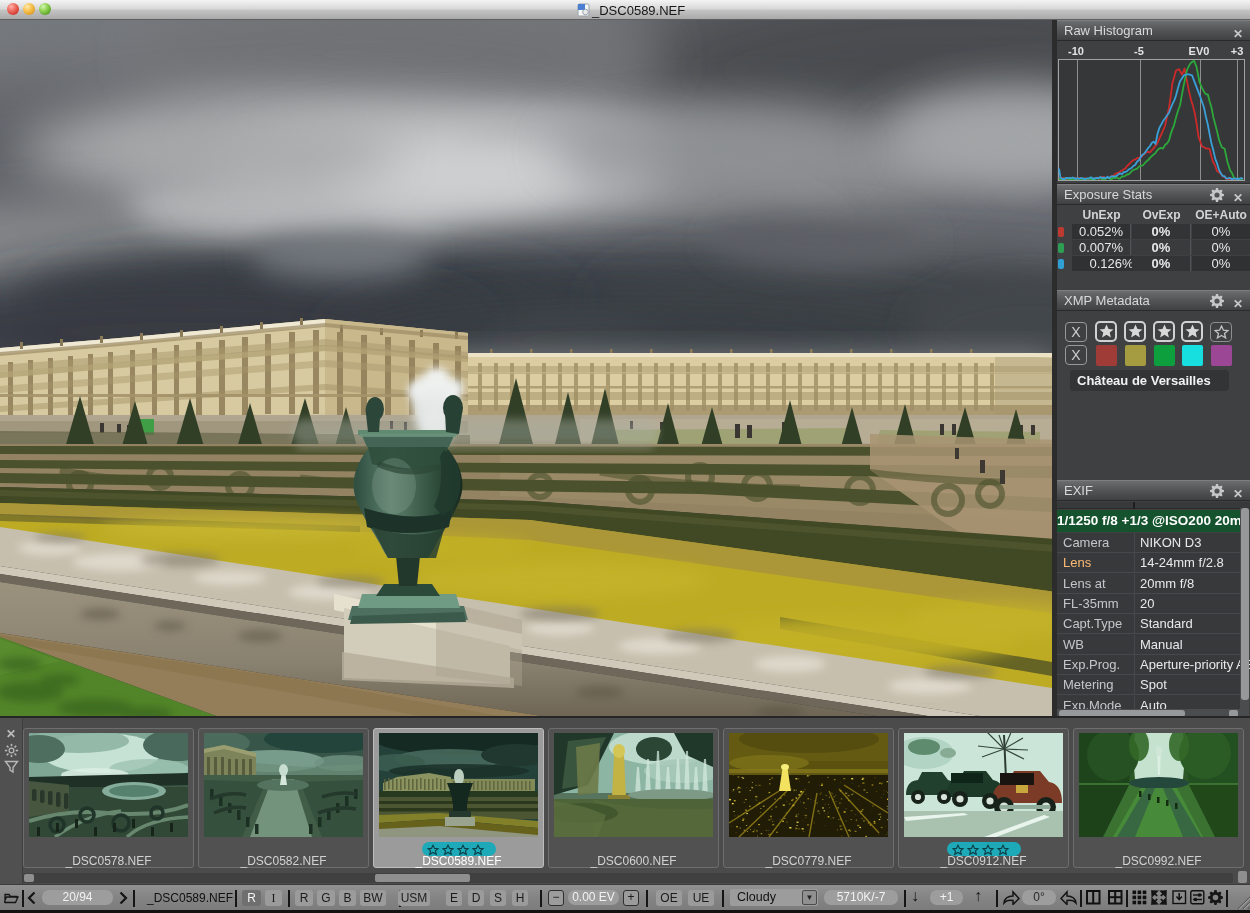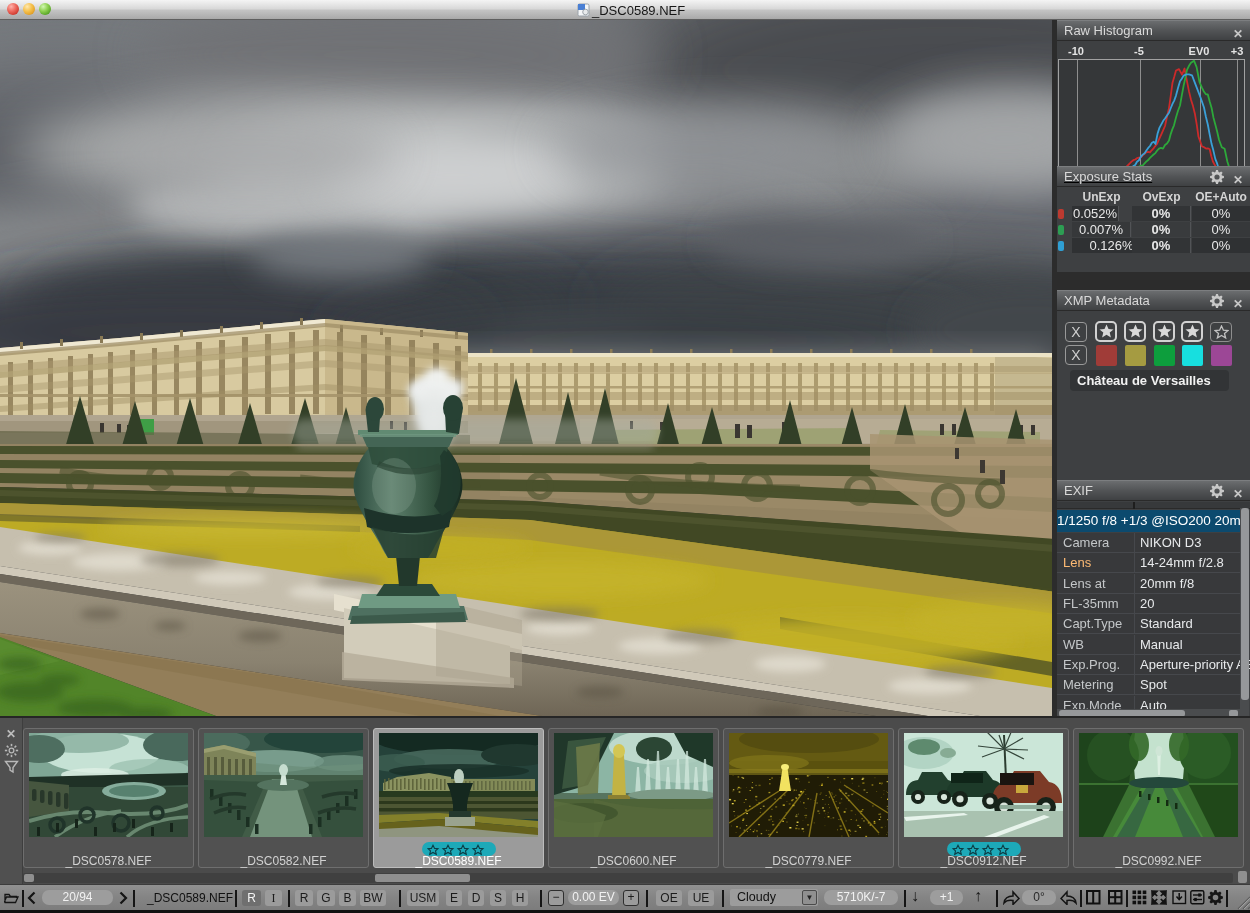--- a/index.html
+++ b/index.html
@@ -442,39 +442,39 @@
       <line x1="180.5" y1="18" x2="180.5" y2="138"></line>
     </g>
     <g fill="none" stroke-width="1.8" stroke-linejoin="round">
       <polyline stroke="#cc2a2a" points="2.0,136.8 3.6,135.6 5.3,136.1 6.9,136.0 8.6,137.0 10.2,136.9 11.9,137.0 13.5,135.8 15.2,136.5 16.8,135.7 18.5,136.1 20.1,136.7 21.8,135.8 23.4,136.1 25.1,137.0 26.7,136.9 28.4,136.2 30.0,137.0 31.7,137.0 33.4,135.6 35.1,137.0 36.8,136.8 38.5,136.0 40.2,135.5 41.8,137.0 43.5,135.7 45.2,135.1 46.9,135.0 48.6,136.4 50.3,135.8 52.0,136.1 53.7,135.0 55.3,133.7 57.0,133.7 58.7,131.6 60.3,131.0 62.0,130.7 63.6,129.2 65.2,128.7 66.8,127.2 68.4,126.4 70.0,124.1 72.2,122.0 74.5,119.6 76.3,118.2 78.2,117.5 80.0,116.2 82.0,115.6 84.0,115.3 85.7,113.4 87.3,112.1 89.0,110.4 91.0,109.8 93.0,110.4 94.7,108.3 96.3,106.7 98.0,104.3 100.0,102.0 102.0,97.3 105.0,90.8 108.0,84.0 110.0,74.8 112.0,66.1 113.8,53.4 115.5,40.7 117.2,35.1 119.0,28.5 122.0,27.1 125.0,32.6 127.5,26.5 130.0,39.4 132.0,49.4 134.0,57.8 136.0,64.1 138.0,72.3 139.8,82.8 141.5,94.8 143.2,99.4 145.0,104.5 147.0,105.2 149.0,106.6 150.8,106.3 152.7,107.2 154.3,114.3 156.0,119.8 158.0,123.4 160.0,129.0 161.9,130.4 163.8,131.8 165.7,134.1 167.5,135.0 169.2,136.8 171.0,137.0 172.7,137.0 174.3,136.4 176.0,137.0 177.7,137.0 179.3,137.0 181.0,137.0 182.7,137.0 184.3,136.3 186,137.3"></polyline>
       <polyline stroke="#2da83a" points="2.0,137.0 3.7,137.0 5.3,137.0 7.0,136.7 8.6,137.0 10.3,136.4 11.9,137.0 13.6,137.0 15.2,137.0 16.9,137.0 18.5,136.6 20.2,137.0 21.8,136.5 23.5,137.0 25.1,137.0 26.8,136.7 28.4,137.0 30.1,137.0 31.7,136.3 33.4,137.0 35.0,137.0 36.7,137.0 38.3,137.0 40.0,136.0 41.6,136.6 43.3,135.9 44.9,137.0 46.6,137.0 48.2,137.0 49.9,136.2 51.5,135.6 53.1,137.0 54.8,137.0 56.4,135.5 58.1,136.2 59.7,135.3 61.4,136.6 63.0,136.5 64.8,134.5 66.5,134.5 68.2,133.8 70.0,132.5 72.2,132.0 74.5,129.4 76.4,127.9 78.3,127.4 80.2,126.7 82.1,124.5 84.0,123.6 85.8,123.5 87.6,121.3 89.4,119.4 91.2,118.1 93.0,115.8 94.8,114.2 96.6,112.5 98.4,111.1 100.2,108.5 102.0,106.6 104.0,105.9 106.0,106.6 108.0,103.0 110.0,101.5 112.0,98.6 113.7,92.1 115.3,87.4 117.0,83.3 119.0,75.6 121.0,68.7 123.0,63.5 124.8,53.4 126.6,43.8 128.3,36.1 130.0,27.8 132.0,23.8 134.0,20.8 137.0,18.7 139.6,25.1 142.5,40.1 144.8,45.3 147.0,49.8 148.9,52.3 150.8,52.4 152.7,59.6 154.6,66.0 156.4,75.4 158.3,82.5 160.2,89.8 162.0,97.8 164.8,105.2 167.6,106.8 170.4,119.8 173.2,128.5 175.1,131.3 176.9,135.9 180.0,137.0 182.0,136.3 184.0,137.0 186,137.2"></polyline>
       <polyline stroke="#3aa0d8" points="2.0,126.7 3.5,135.9 6.0,137.0 7.6,137.0 9.2,135.8 10.8,136.4 12.4,135.8 14.0,136.2 15.6,135.5 17.2,136.1 18.8,137.0 20.4,135.9 22.0,136.9 23.6,136.2 25.2,136.1 26.8,137.0 28.4,137.0 30.0,136.3 31.7,136.6 33.3,135.4 35.0,135.7 36.7,137.0 38.3,136.1 40.0,136.0 41.7,136.4 43.3,135.0 45.0,136.0 46.8,135.7 48.7,136.2 50.5,134.7 52.3,136.2 54.2,134.3 56.0,134.4 57.8,134.5 59.6,133.9 61.4,132.3 63.2,131.4 65.0,132.2 66.7,130.1 68.3,130.0 70.0,129.2 72.2,127.2 74.5,126.0 76.3,124.0 78.2,123.0 80.0,119.7 81.9,118.2 83.8,114.8 85.7,112.6 87.6,111.2 89.4,108.6 91.2,105.9 93.0,104.0 94.9,100.8 96.8,99.7 98.5,102.0 100.6,91.5 102.4,85.9 104.3,82.4 106.2,78.8 108.0,76.5 110.0,73.6 112.0,70.8 113.8,66.0 115.5,61.9 117.2,58.6 119.0,53.6 121.0,46.0 123.0,39.3 124.8,36.8 126.6,33.6 129.4,32.4 132.0,32.4 135.0,33.3 138.0,41.1 141.0,48.8 143.8,56.2 147.0,65.5 148.9,74.8 150.8,82.5 152.7,92.6 154.6,102.1 156.4,108.6 158.3,116.9 160.2,121.7 162.0,127.7 163.8,131.3 165.7,134.0 167.6,134.2 169.4,136.6 171.1,136.4 172.7,135.8 174.4,137.0 176.0,137.0 177.7,136.4 179.4,137.0 181.0,137.0 182.7,136.8 184.3,136.0 186,137"></polyline>
     </g>
   </svg>
 </div>
 
-<div class="panel" style="top:146px; height:106px;text-decoration:underline;">
+<div class="panel" style="top:164px; height:106px;">
   <div class="phead">Exposure Stats<span class="phx">✕</span>
     <svg class="phg" width="14" height="14" viewBox="0 0 14 14">
             <path d="M5.48,2.03 L6.03,0.07 L7.97,0.07 L8.52,2.03 L9.44,2.41 L11.21,1.41 L12.59,2.79 L11.59,4.56 L11.97,5.48 L13.93,6.03 L13.93,7.97 L11.97,8.52 L11.59,9.44 L12.59,11.21 L11.21,12.59 L9.44,11.59 L8.52,11.97 L7.97,13.93 L6.03,13.93 L5.48,11.97 L4.56,11.59 L2.79,12.59 L1.41,11.21 L2.41,9.44 L2.03,8.52 L0.07,7.97 L0.07,6.03 L2.03,5.48 L2.41,4.56 L1.41,2.79 L2.79,1.41 L4.56,2.41 Z M7,4.4 A2.6,2.6 0 1,0 7,9.6 A2.6,2.6 0 1,0 7,4.4 Z" fill="#c8c8c8" fill-rule="evenodd"></path>
           </svg>
   </div>
   <div style="position:absolute;top:24px;left:0;width:193px;font-size:12px;font-weight:bold;color:#d4d4d4;">
     <span style="position:absolute;left:15px;width:59px;text-align:center;">UnExp</span>
     <span style="position:absolute;left:75px;width:59px;text-align:center;">OvExp</span>
     <span style="position:absolute;left:135px;width:58px;text-align:center;">OE+Auto</span>
   </div>
 
   <div style="position:absolute;top:40px;left:1px;width:6px;height:47px;">
     <div style="position:absolute;top:3px;width:6px;height:10px;background:#bc3a30;border-radius:2px;"></div>
     <div style="position:absolute;top:19px;width:6px;height:10px;background:#2d9e53;border-radius:2px;"></div>
     <div style="position:absolute;top:35px;width:6px;height:10px;background:#2f9fd4;border-radius:2px;"></div>
   </div>
   <div style="position:absolute;top:40px;left:15px;width:178px;height:48px;font-size:13px;color:#e8e8e8;">
-    <div style="position:absolute;top:0;left:0;width:47px;height:15px;background:#2f3133;border-right:1px solid #515356;text-align:center;line-height:15px;">0.052%</div>
+    <div style="position:absolute;top:0;left:0;width:59px;height:15px;background:#2f3133;border-right:1px solid #515356;text-align:center;line-height:15px;">0.052%</div>
     <div style="position:absolute;top:0;left:60px;width:59px;height:15px;background:#323436;border-right:1px solid #515356;text-align:center;line-height:15px;font-weight:bold;">0%</div>
     <div style="position:absolute;top:0;left:120px;width:58px;height:15px;background:#2f3133;text-align:center;line-height:15px;">0%</div>
     <div style="position:absolute;top:16px;left:0;width:59px;height:15px;background:#36383a;border-right:1px solid #515356;text-align:center;line-height:15px;">0.007%</div>
     <div style="position:absolute;top:16px;left:60px;width:59px;height:15px;background:#393b3d;border-right:1px solid #515356;text-align:center;line-height:15px;font-weight:bold;">0%</div>
     <div style="position:absolute;top:16px;left:120px;width:58px;height:15px;background:#36383a;text-align:center;line-height:15px;">0%</div>
     <div style="position:absolute;top:32px;left:0;width:80px;height:15px;background:#2f3133;border-right:1px solid #515356;text-align:center;line-height:15px;">0.126%</div>
     <div style="position:absolute;top:32px;left:60px;width:59px;height:15px;background:#323436;border-right:1px solid #515356;text-align:center;line-height:15px;font-weight:bold;">0%</div>
     <div style="position:absolute;top:32px;left:120px;width:58px;height:15px;background:#2f3133;text-align:center;line-height:15px;">0%</div>
   </div>
 </div>
@@ -516,21 +516,21 @@
 
 <div class="panel" style="top:460px; height:238px;">
   <div class="phead">EXIF<span class="phx">✕</span>
     <svg class="phg" width="14" height="14" viewBox="0 0 14 14">
             <path d="M5.48,2.03 L6.03,0.07 L7.97,0.07 L8.52,2.03 L9.44,2.41 L11.21,1.41 L12.59,2.79 L11.59,4.56 L11.97,5.48 L13.93,6.03 L13.93,7.97 L11.97,8.52 L11.59,9.44 L12.59,11.21 L11.21,12.59 L9.44,11.59 L8.52,11.97 L7.97,13.93 L6.03,13.93 L5.48,11.97 L4.56,11.59 L2.79,12.59 L1.41,11.21 L2.41,9.44 L2.03,8.52 L0.07,7.97 L0.07,6.03 L2.03,5.48 L2.41,4.56 L1.41,2.79 L2.79,1.41 L4.56,2.41 Z M7,4.4 A2.6,2.6 0 1,0 7,9.6 A2.6,2.6 0 1,0 7,4.4 Z" fill="#c8c8c8" fill-rule="evenodd"></path>
           </svg>
   </div>
   <div style="position:absolute;top:22px;left:0;width:193px;height:7px;background:#37393b;border-bottom:1px solid #2a2a2a;">
     <div style="position:absolute;left:76px;top:0;width:2px;height:7px;background:#1e1e1e;"></div>
   </div>
-  <div style="position:absolute;top:30px;left:0;width:183px;height:22px;background:#0c4a6e;color:#ffffff;font-size:13.5px;font-weight:normal;line-height:22px;white-space:nowrap;overflow:hidden;">1/1250 f/8 +1/3 @ISO200 20m</div>
+  <div style="position:absolute;top:30px;left:0;width:183px;height:22px;background:#14532d;color:#ffffff;font-size:13.5px;font-weight:bold;line-height:22px;white-space:nowrap;overflow:hidden;">1/1250 f/8 +1/3 @ISO200 20m</div>
   <div style="position:absolute;top:53px;left:0;width:183px;height:183px;background:#38393b;font-size:13px;color:#e2e4e6;">
     <div style="position:absolute;top:0px;left:0;width:183px;height:20px;border-bottom:1px solid #46484c;">
             <span style="position:absolute;left:6px;top:2px;color:#c4c7c9;">Camera</span>
             <span style="position:absolute;left:83px;top:2px;color:#e8eaec;white-space:nowrap;">NIKON D3</span>
             <span style="position:absolute;left:77px;top:0;width:1px;height:20px;background:#46484c;"></span>
           </div>
           <div style="position:absolute;top:20px;left:0;width:183px;height:20px;border-bottom:1px solid #46484c;">
             <span style="position:absolute;left:6px;top:2px;color:#fdba74;">Lens</span>
             <span style="position:absolute;left:83px;top:2px;color:#e8eaec;white-space:nowrap;">14-24mm f/2.8</span>
             <span style="position:absolute;left:77px;top:0;width:1px;height:20px;background:#46484c;"></span>
@@ -1161,21 +1161,21 @@
 <div style="position:absolute;left:147px;top:6px;font-size:12px;color:#111;">_DSC0589.NEF</div>
 <div class="tsep" style="left:235px;"></div>
 <div class="tbtn" style="left:242px;width:19px;background:#6f6f6f;color:#f4f4f4;">R</div>
 <div class="tbtn" style="left:265px;width:17px;font-family:'Liberation Serif',serif;">I</div>
 <div class="tsep" style="left:288px;"></div>
 <div class="tbtn" style="left:295px;width:18px;">R</div>
 <div class="tbtn" style="left:317px;width:18px;">G</div>
 <div class="tbtn" style="left:339px;width:17px;">B</div>
 <div class="tbtn" style="left:360px;width:26px;">BW</div>
 <div class="tsep" style="left:399px;"></div>
-<div class="tbtn" style="left:407px;width:32px;">USM</div>
+<div class="tbtn" style="left:398px;width:32px;">USM</div>
 <div class="tbtn" style="left:446px;width:16px;">E</div>
 <div class="tbtn" style="left:468px;width:16px;">D</div>
 <div class="tbtn" style="left:490px;width:16px;">S</div>
 <div class="tbtn" style="left:512px;width:16px;">H</div>
 <div class="tsep" style="left:540px;"></div>
 <div class="tbtn" style="left:548px;width:16px;border:1px solid #2e2e2e;line-height:13px;">−</div>
 <div class="tpill" style="left:568px;width:51px;">0.00 EV</div>
 <div class="tbtn" style="left:623px;width:16px;border:1px solid #2e2e2e;line-height:13px;">+</div>
 <div class="tsep" style="left:646px;"></div>
 <div class="tbtn" style="left:656px;width:26px;">OE</div>

